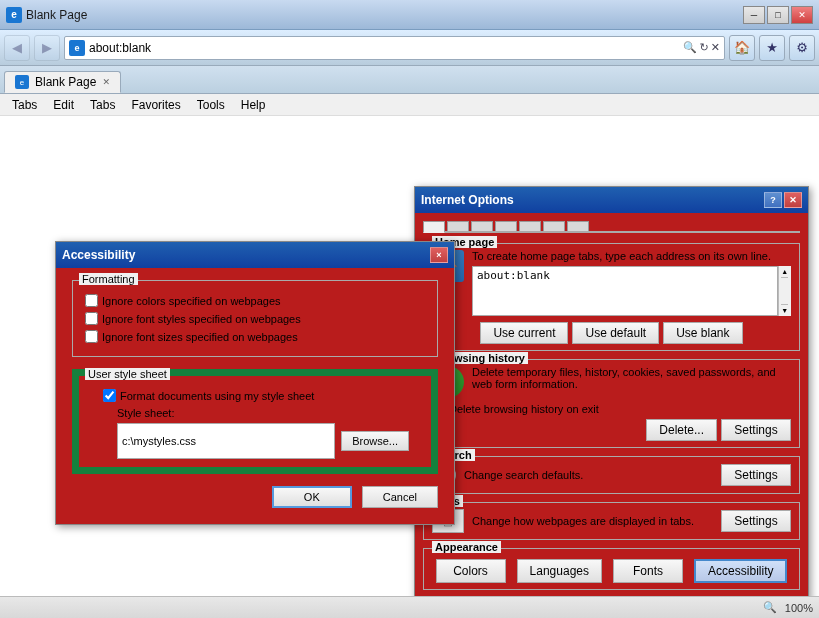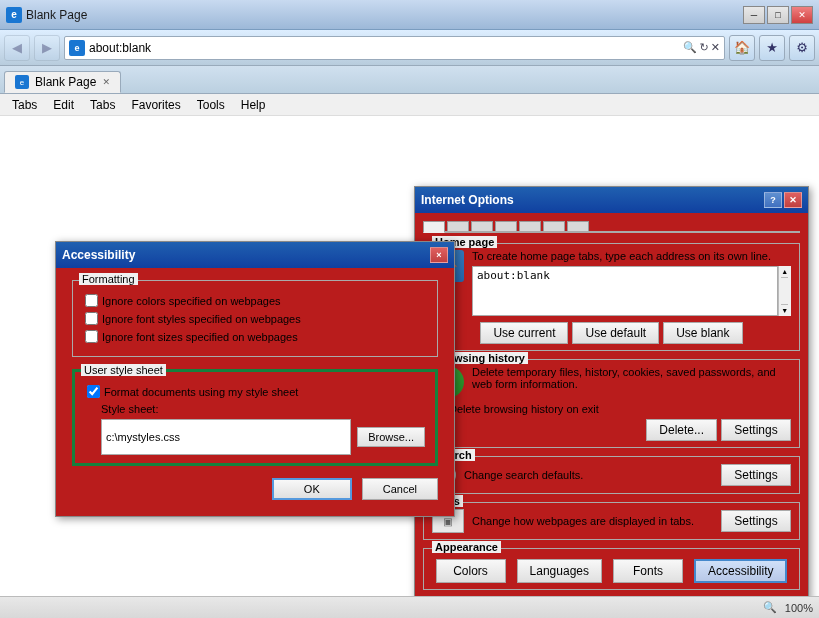--- a/index.html
+++ b/index.html
@@ -403,22 +403,22 @@
       display: flex;
       align-items: center;
       gap: 4px;
       margin: 5px 2px;
       font-size: 11px;
     }
     .cb-row input[type=checkbox] {
       width: 13px; height: 13px;
     }
     .style-sheet-group {
-      border: 3px solid #15803d;
-      padding: 8px 10px;
+      border: 7px solid #15803d;
+      padding: 8px 22px;
       margin-bottom: 12px;
       position: relative;
     }
     .style-sheet-label {
       position: absolute;
       top: -8px;
       left: 6px;
       background: #f0f0f0;
       padding: 0 3px;
       font-size: 11px;

